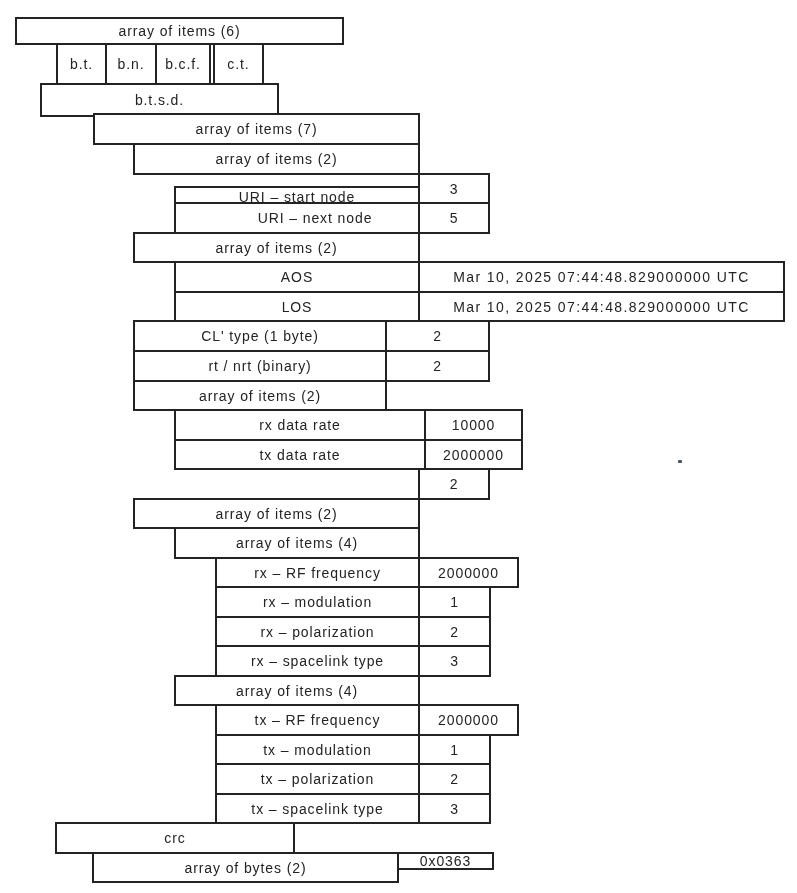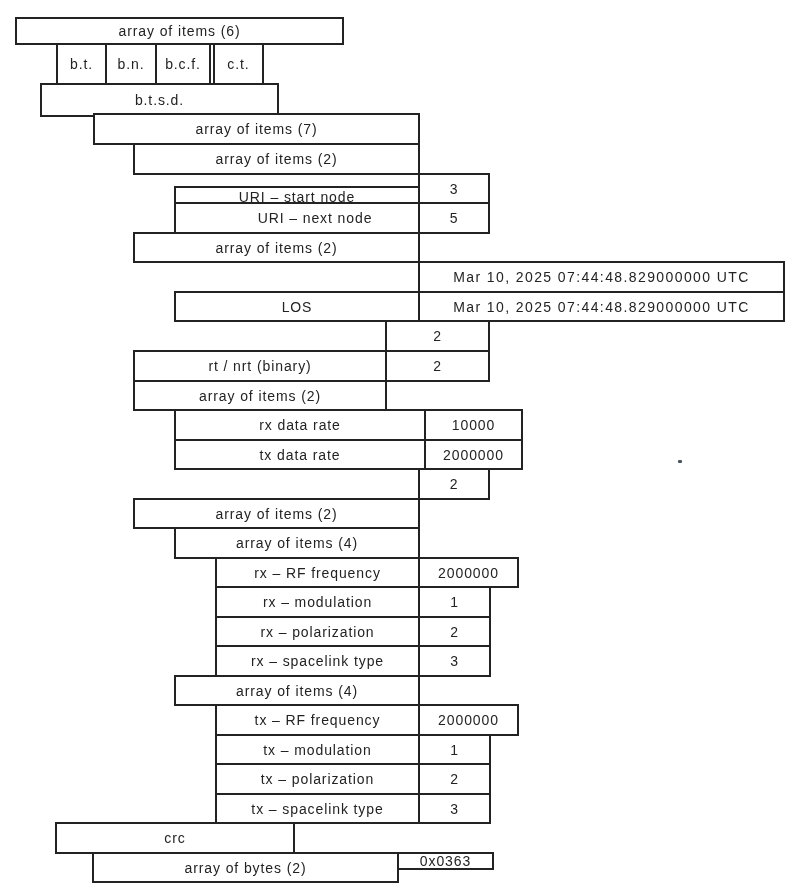--- a/index.html
+++ b/index.html
@@ -50,25 +50,27 @@
   <div class="bx" style="left:133px;top:143px;width:287px;height:32px">array of items (2)</div>
 
   <div class="bx" style="left:174px;top:186px;width:246px;height:21px">URI – start node</div>
   <div class="bx" style="left:418px;top:173px;width:72px;height:31px">3</div>
 
   <div class="bx" style="left:174px;top:202px;width:282px;height:32px">URI – next node</div>
   <div class="bx" style="left:418px;top:202px;width:72px;height:32px">5</div>
 
   <div class="bx" style="left:133px;top:232px;width:287px;height:31px">array of items (2)</div>
 
+  <div class="bx" style="left:174px;top:261px;width:246px;height:32px">AOS</div>
   <div class="bx ts" style="left:418px;top:261px;width:367px;height:32px">Mar 10, 2025 07:44:48.829000000 UTC</div>
 
   <div class="bx" style="left:174px;top:291px;width:246px;height:31px">LOS</div>
   <div class="bx ts" style="left:418px;top:291px;width:367px;height:31px">Mar 10, 2025 07:44:48.829000000 UTC</div>
 
+  <div class="bx" style="left:133px;top:320px;width:254px;height:32px">CL' type (1 byte)</div>
   <div class="bx" style="left:385px;top:320px;width:105px;height:32px">2</div>
 
   <div class="bx" style="left:133px;top:350px;width:254px;height:32px">rt / nrt (binary)</div>
   <div class="bx" style="left:385px;top:350px;width:105px;height:32px">2</div>
 
   <div class="bx" style="left:133px;top:380px;width:254px;height:31px">array of items (2)</div>
 
   <div class="bx" style="left:174px;top:409px;width:252px;height:32px">rx data rate</div>
   <div class="bx" style="left:424px;top:409px;width:99px;height:32px">10000</div>
 

